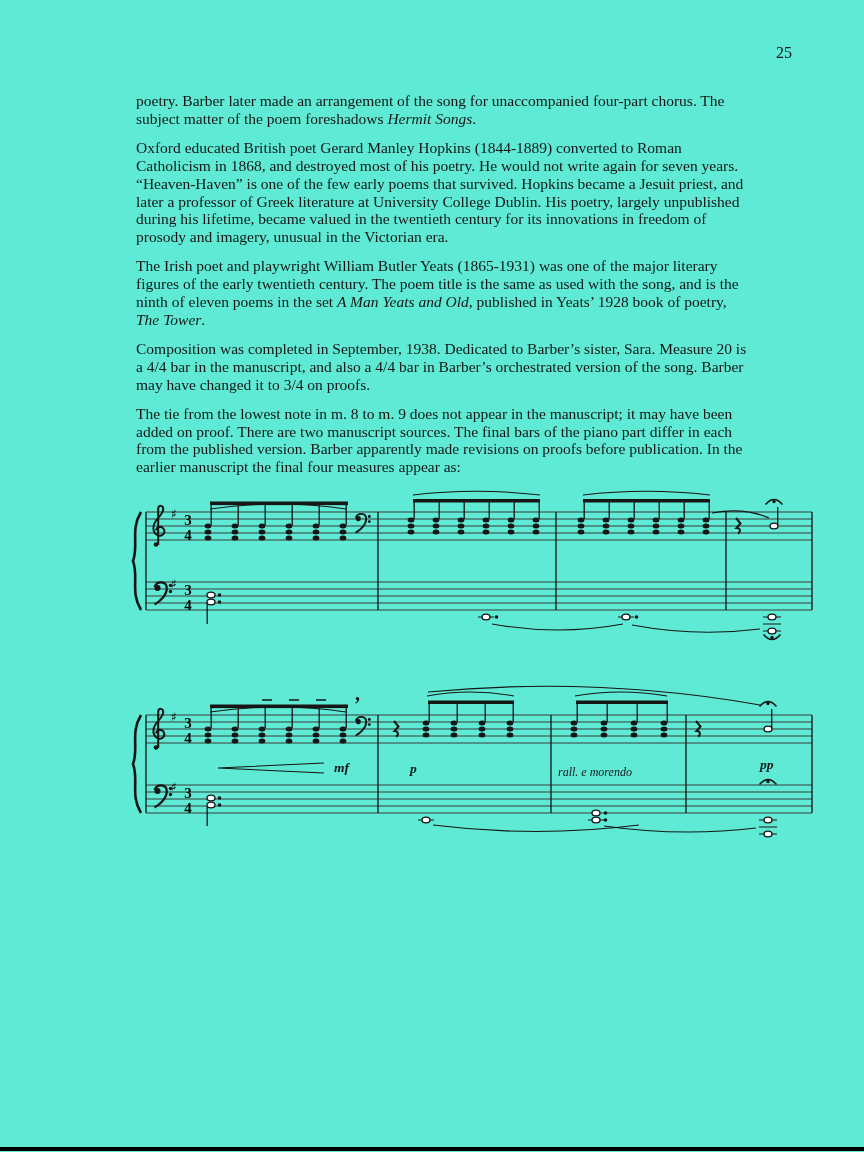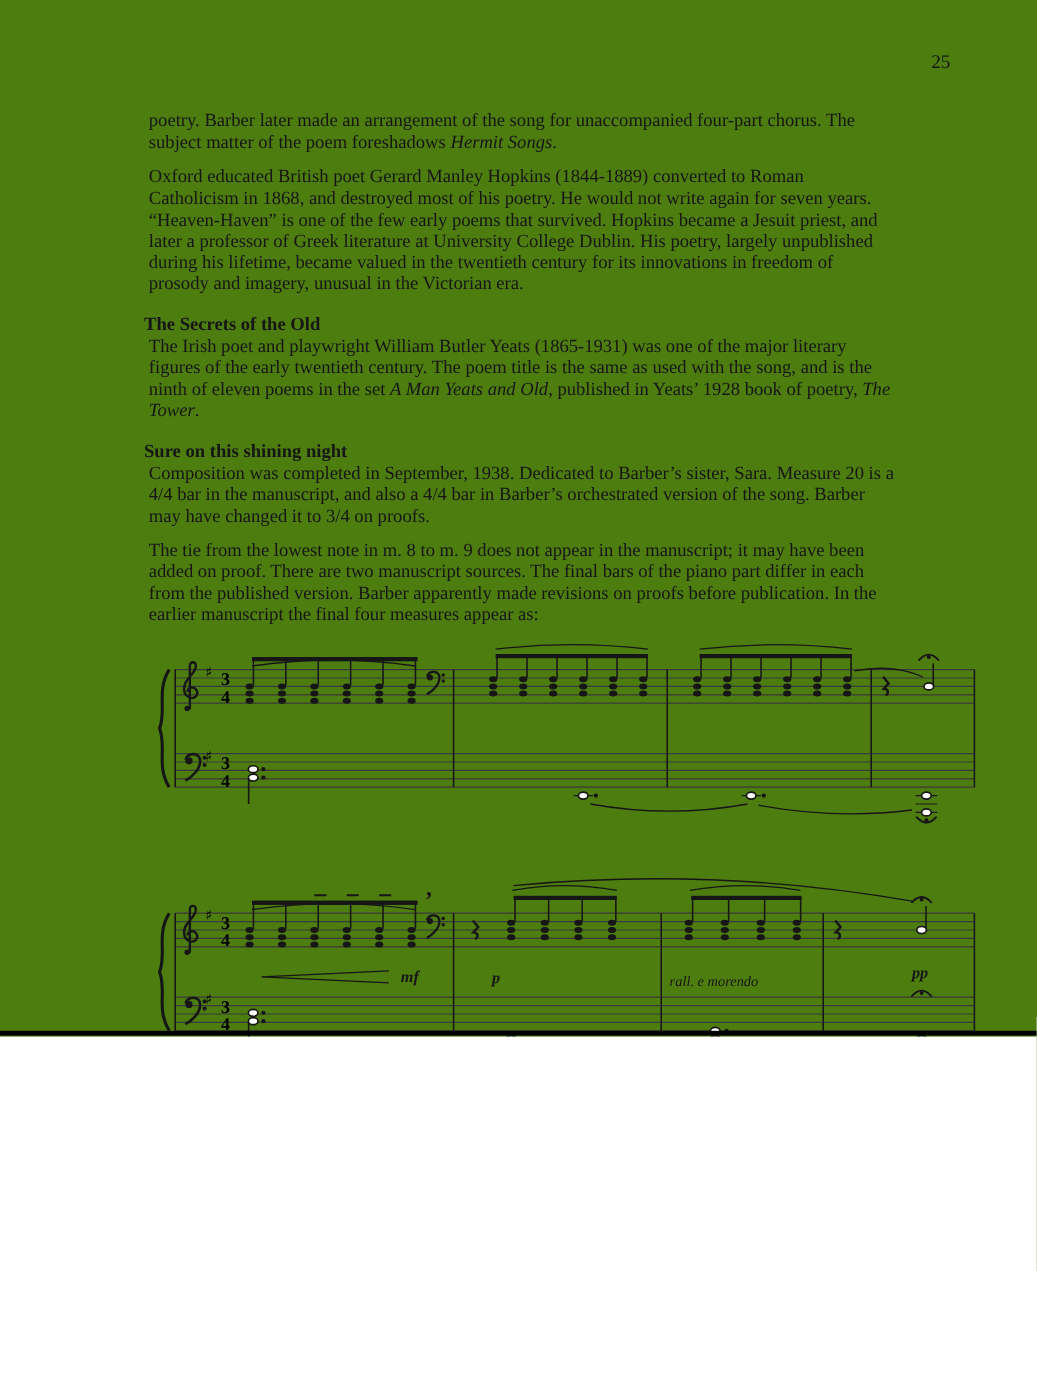--- a/index.html
+++ b/index.html
@@ -1,32 +1,32 @@
 <!DOCTYPE html>
 <html><head>
 <meta charset="utf-8">
 <style>
   html,body{margin:0;padding:0;background:#ffffff;}
   .page{
     position:relative;
-    width:864px;height:864px;
-    background:#4d7c0f;
+    width:864px;height:1152px;
+    background:#5eead4;
     font-family:"Liberation Serif", serif;
     color:#161616;
     overflow:hidden;
   }
   .pageno{
     position:absolute;top:44px;right:72px;
     font-size:16px;
   }
   .content{
     position:absolute;left:120px;top:92px;width:628px;
   }
   .content p{
-    margin:0 0 11px 4px;
+    margin:0 0 11px 16px;
     font-size:15.5px;
     line-height:17.9px;
     text-align:left;
   }
   .content i{font-style:italic;}
   h3.song{
     font-size:15.5px;line-height:17.9px;
     font-weight:bold;
     margin:16px 0 0 0;
   }
@@ -52,26 +52,24 @@
 <div class="page">
 
   <div class="pageno">25</div>
 
   <div class="content">
 
     <p><span>poetry. Barber later made an arrangement of the song for unaccompanied four-part chorus. The subject matter of the poem foreshadows </span><i>Hermit Songs</i><span>.</span></p>
 
     <p>Oxford educated British poet Gerard Manley Hopkins (1844-1889) converted to Roman Catholicism in 1868, and destroyed most of his poetry. He would not write again for seven years. “Heaven-Haven” is one of the few early poems that survived. Hopkins became a Jesuit priest, and later a professor of Greek literature at University College Dublin. His poetry, largely unpublished during his lifetime, became valued in the twentieth century for its innovations in freedom of prosody and imagery, unusual in the Victorian era.</p>
 
-    <h3 class="song">The Secrets of the Old</h3>
 
 
     <p><span>The Irish poet and playwright William Butler Yeats (1865-1931) was one of the major literary figures of the early twentieth century. The poem title is the same as used with the song, and is the ninth of eleven poems in the set </span><i>A Man Yeats and Old</i><span>, published in Yeats’ 1928 book of poetry, </span><i>The Tower</i><span>.</span></p>
 
-    <h3 class="song">Sure on this shining night</h3>
 
     <p>Composition was completed in September, 1938. Dedicated to Barber’s sister, Sara. Measure 20 is a 4/4 bar in the manuscript, and also a 4/4 bar in Barber’s orchestrated version of the song. Barber may have changed it to 3/4 on proofs.</p>
 
     <p>The tie from the lowest note in m. 8 to m. 9 does not appear in the manuscript; it may have been added on proof. There are two manuscript sources. The final bars of the piano part differ in each from the published version. Barber apparently made revisions on proofs before publication. In the earlier manuscript the final four measures appear as:</p>
 
     <figure class="music">
       <svg width="690" height="158" viewBox="0 0 690 158" xmlns="http://www.w3.org/2000/svg">
         <defs>
           <g id="a-gclef">
             <path d="M 4.2 33 L 4.2 -3 C 4.2 -7.5 9.5 -7 9.2 -2.5 C 9 1.5 5 4.5 1.8 9 C -1.5 13.5 -1.8 20.5 3.5 23 C 8.5 25.3 12 20.5 9.5 16.8 C 7.2 13.5 2.5 14.8 2.2 18.5" fill="none" stroke="#161616" stroke-width="2"></path>

